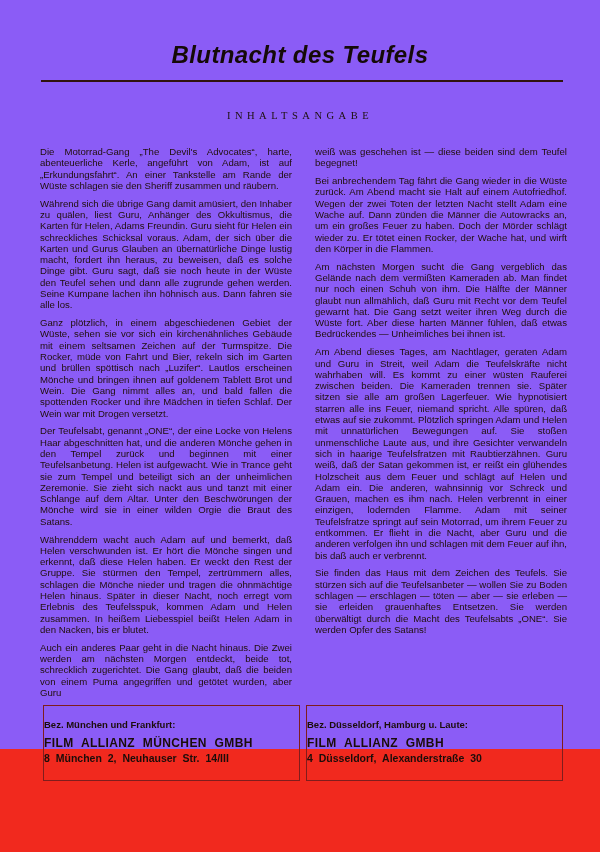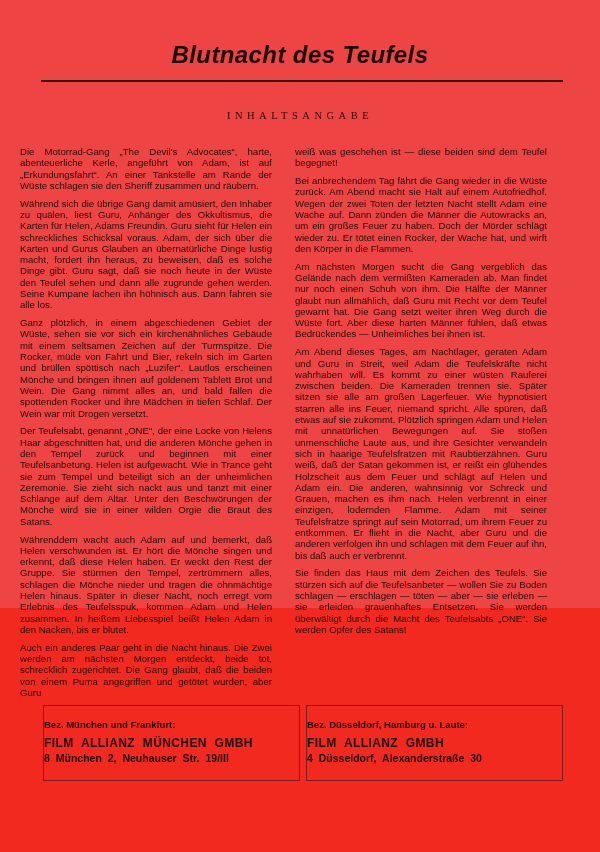--- a/index.html
+++ b/index.html
@@ -9,22 +9,22 @@
   body {
     width: 600px;
     height: 852px;
     background: #f1291e;
     font-family: "Liberation Sans", sans-serif;
     overflow: hidden;
   }
   .page {
     position: relative;
     width: 600px;
-    height: 608px;
-    background: #ef4444;
+    height: 749px;
+    background: #8b5cf6;
   }
   .title {
     position: absolute;
     top: 41px;
     left: 0;
     width: 100%;
     margin: 0;
     text-align: center;
     font-size: 24px;
     font-weight: bold;
@@ -49,21 +49,21 @@
     text-align: center;
     font-size: 10.5px;
     font-weight: normal;
     letter-spacing: 4.5px;
     color: #1d100d;
     font-family: Liberation Serif, serif;
   }
   .columns {
     position: absolute;
     top: 146px;
-    left: 20px;
+    left: 40px;
     width: 527px;
     display: flex;
     gap: 23px;
   }
   .col {
     width: 257px;
   }
   .col p {
     margin: 0 0 6.5px 0;
     font-size: 9.6px;
@@ -140,21 +140,21 @@
       <p>Am nächsten Morgen sucht die Gang vergeblich das Gelände nach dem vermißten Kameraden ab. Man findet nur noch einen Schuh von ihm. Die Hälfte der Männer glaubt nun allmählich, daß Guru mit Recht vor dem Teufel gewarnt hat. Die Gang setzt weiter ihren Weg durch die Wüste fort. Aber diese harten Männer fühlen, daß etwas Bedrückendes — Unheimliches bei ihnen ist.</p>
       <p>Am Abend dieses Tages, am Nachtlager, geraten Adam und Guru in Streit, weil Adam die Teufelskräfte nicht wahrhaben will. Es kommt zu einer wüsten Rauferei zwischen beiden. Die Kameraden trennen sie. Später sitzen sie alle am großen Lagerfeuer. Wie hypnotisiert starren alle ins Feuer, niemand spricht. Alle spüren, daß etwas auf sie zukommt. Plötzlich springen Adam und Helen mit unnatürlichen Bewegungen auf. Sie stoßen unmenschliche Laute aus, und ihre Gesichter verwandeln sich in haarige Teufelsfratzen mit Raubtierzähnen. Guru weiß, daß der Satan gekommen ist, er reißt ein glühendes Holzscheit aus dem Feuer und schlägt auf Helen und Adam ein. Die anderen, wahnsinnig vor Schreck und Grauen, machen es ihm nach. Helen verbrennt in einer einzigen, lodernden Flamme. Adam mit seiner Teufelsfratze springt auf sein Motorrad, um ihrem Feuer zu entkommen. Er flieht in die Nacht, aber Guru und die anderen verfolgen ihn und schlagen mit dem Feuer auf ihn, bis daß auch er verbrennt.</p>
       <p>Sie finden das Haus mit dem Zeichen des Teufels. Sie stürzen sich auf die Teufelsanbeter — wollen Sie zu Boden schlagen — erschlagen — töten — aber — sie erleben — sie erleiden grauenhaftes Entsetzen. Sie werden überwältigt durch die Macht des Teufelsabts „ONE“. Sie werden Opfer des Satans!</p>
     </div>
   </div>
 
   <div class="footer">
     <div class="dist-box">
       <div class="dist-region">Bez. München und Frankfurt:</div>
       <div class="dist-company">FILM ALLIANZ MÜNCHEN GMBH</div>
-      <div class="dist-address">8 München 2, Neuhauser Str. 19/III</div>
+      <div class="dist-address">8 München 2, Neuhauser Str. 14/III</div>
     </div>
     <div class="dist-box">
       <div class="dist-region">Bez. Düsseldorf, Hamburg u. Laute:</div>
       <div class="dist-company">FILM ALLIANZ GMBH</div>
       <div class="dist-address">4 Düsseldorf, Alexanderstraße 30</div>
     </div>
   </div>
 
 </div>
 

